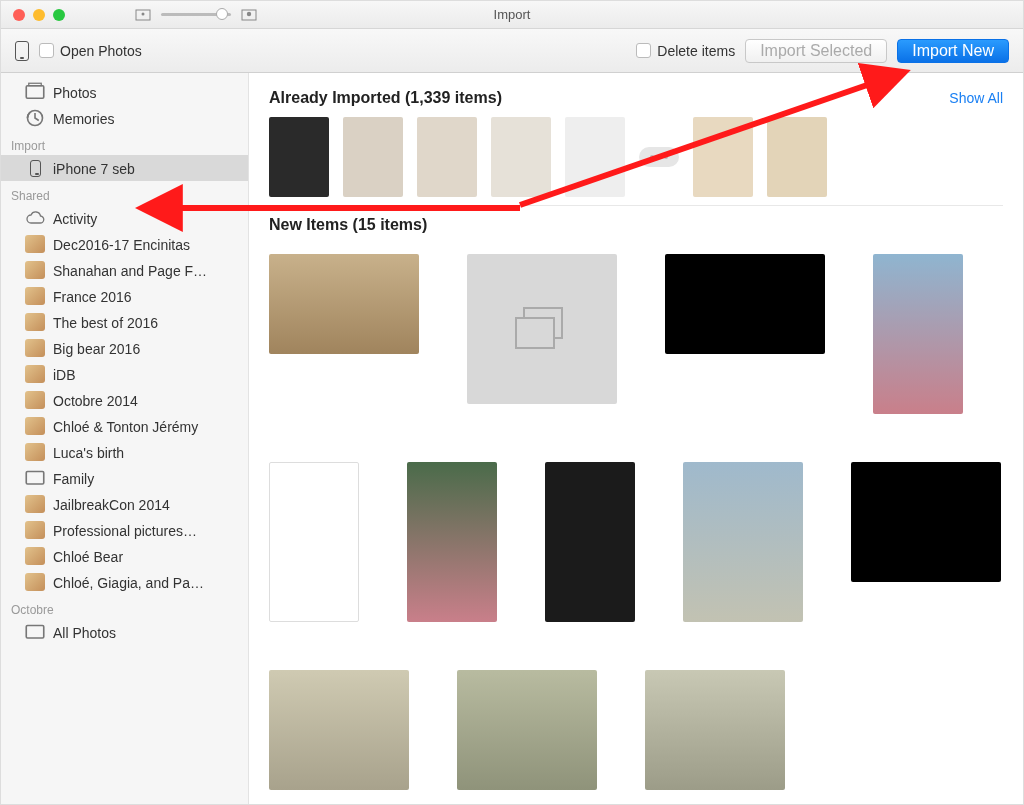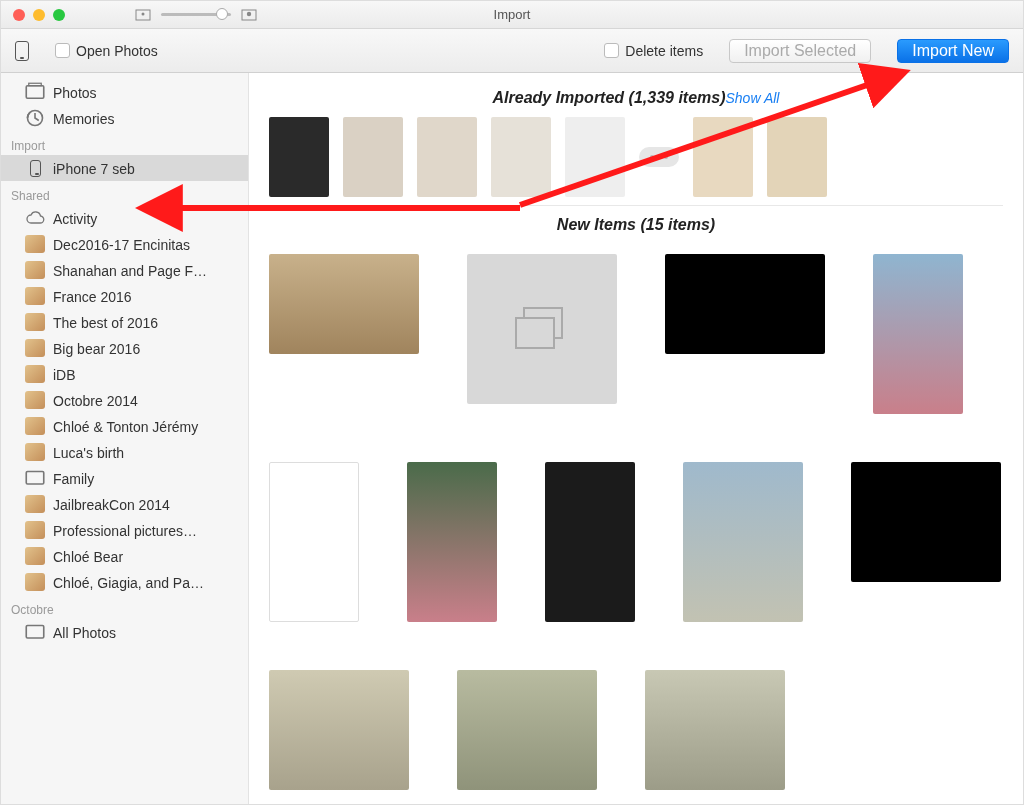--- a/index.html
+++ b/index.html
@@ -7,37 +7,37 @@
   .window { width:1024px; height:805px; background:#fff; display:flex; flex-direction:column; border:1px solid #ddd; }
   .titlebar { height:28px; background:linear-gradient(#f7f7f7,#ebebeb); display:flex; align-items:center; position:relative; border-bottom:1px solid #d6d6d6; }
   .traffic { display:flex; gap:8px; padding-left:12px; }
   .dot { width:12px; height:12px; border-radius:50%; }
   .dot.r{background:#ff5f57;} .dot.y{background:#febc2e;} .dot.g{background:#28c840;}
   .title { position:absolute; left:0; right:0; text-align:center; font-size:13px; color:#555; pointer-events:none; }
   .tbicons { display:flex; align-items:center; margin-left:70px; gap:6px; }
   .tbicons svg { width:16px; height:12px; fill:#777; }
   .slider { width:70px; height:3px; background:#bbb; border-radius:2px; position:relative; margin:0 4px; }
   .slider .knob{ position:absolute; top:-5px; left:55px; width:12px; height:12px; background:#fff; border:1px solid #aaa; border-radius:50%; }
-  .toolbar { height:44px; background:linear-gradient(#f8f8f8,#ececec); border-bottom:1px solid #d0d0d0; display:flex; align-items:center; padding:0 14px; gap:26px; }
+  .toolbar { height:44px; background:linear-gradient(#f8f8f8,#ececec); border-bottom:1px solid #d0d0d0; display:flex; align-items:center; padding:0 14px; gap:10px; }
   .toolbar .spacer{flex:1;}
   .phone-ico{width:14px;height:20px;border:1.5px solid #555;border-radius:3px;position:relative;}
   .phone-ico::after{content:"";position:absolute;bottom:1px;left:4px;width:4px;height:1.5px;background:#555;border-radius:1px;}
   .chk { width:15px; height:15px; background:#fff; border:1px solid #bbb; border-radius:3px; }
   .toolbar label{font-size:14px;color:#333;display:flex;align-items:center;gap:6px;}
   .btn { height:24px; padding:0 14px; border-radius:4px; font-size:16px; border:1px solid #c8c8c8; background:linear-gradient(#fff,#f0f0f0); color:#aaa; display:flex; align-items:center; }
   .btn.primary{ background:linear-gradient(#2a9bfe,#0a71e7); border-color:#0a71e7; color:#fff; font-weight:500;}
   .body { flex:1; display:flex; overflow:hidden; height:calc(805px - 28px - 44px); }
   .sidebar { width:248px; background:#f6f6f6; border-right:1px solid #e3e3e3; overflow:auto; padding-top:6px; font-size:14px;}
   .section-label{ font-size:12px; color:#9a9a9a; padding:8px 10px 2px; font-weight:500;}
   .sitem { display:flex; align-items:flex-end; gap:8px; padding:4px 10px 4px 24px; color:#333; cursor:default; white-space:nowrap; overflow:hidden; text-overflow:ellipsis;}
   .sitem.selected{ background:#d9d9d9; }
   .sitem .ico{ width:20px; height:18px; display:flex; align-items:center; justify-content:center; color:#6e6e6e; font-size:15px;}
   .thumb-ico{ width:22px; height:18px; background:linear-gradient(135deg,#e2c28c,#c48f5a); border-radius:3px;}
   .content { flex:1; overflow:auto; padding:12px 20px 40px; }
-  .sec-head{ display:flex; align-items:center; justify-content:center; font-size:16px; font-weight:600; color:#222; margin:4px 0 10px;font-style:italic;}
+  .sec-head{ display:flex; align-items:center; justify-content:space-between; font-size:16px; font-weight:600; color:#222; margin:4px 0 10px;}
   .sec-head .link{ color:#197ff3; font-weight:500; font-size:14px; cursor:pointer;}
   .strip{ display:flex; gap:14px; padding-bottom:8px; border-bottom:1px solid #e8e8e8; margin-bottom:10px; align-items:center;}
   .strip .ph{ width:60px; height:80px; background:#ddd; border-radius:2px; }
   .grid{ display:flex; flex-wrap:wrap; gap:48px; padding-top:10px;}
   .grid .ph{ width:140px; height:140px; background:#e5e5e5; border-radius:2px; display:flex; align-items:center; justify-content:center;}
   .ellips{ width:40px; height:20px; background:#e6e6e6; border-radius:10px; display:flex; align-items:center; justify-content:center; gap:3px;}
   .ellips span{width:4px;height:4px;background:#bbb;border-radius:50%;}
   
   .arrow { position:absolute; pointer-events:none; z-index:50;}
 </style>

